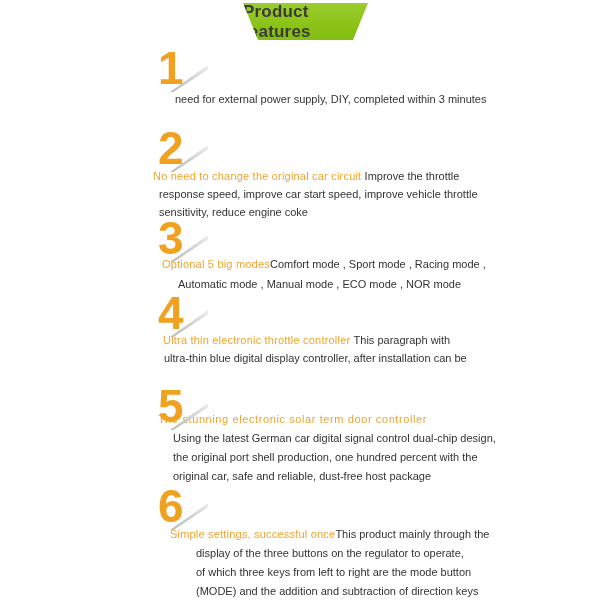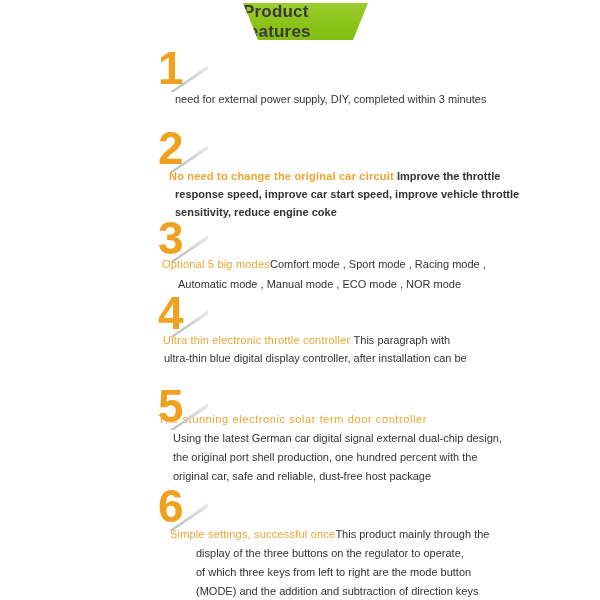--- a/index.html
+++ b/index.html
@@ -68,21 +68,21 @@
   .heading {
     color: #f0a42e;
     letter-spacing: 0.2px;
   }
   
   #f1 .numwrap { left: 158px; top: 45px; }
   #f1 .txt     { left: 175px; top: 90px;  line-height: 18px; }
   #f1 .first   { margin-left: -12px; }
 
   #f2 .numwrap { left: 158px; top: 125px; }
-  #f2 .txt     { left: 175px; top: 167px; line-height: 18px; font-weight: bold; }
+  #f2 .txt     { left: 159px; top: 167px; line-height: 18px; }
   #f2 .first   { margin-left: -6px; }
 
   #f3 .numwrap { left: 158px; top: 215px; }
   #f3 .txt     { left: 178px; top: 254px; line-height: 20px; }
   #f3 .first   { margin-left: -16px; }
 
   #f4 .numwrap { left: 158px; top: 290px; }
   #f4 .txt     { left: 164px; top: 331px; line-height: 18px; }
   #f4 .first   { margin-left: -1px; }
 
@@ -148,21 +148,21 @@
     </div>
   </div>
 
   <div class="feature" id="f5">
     <div class="numwrap">
       <span class="swoosh"></span>
       <span class="num">5</span>
     </div>
     <div class="txt">
       <span class="line first heading">The stunning electronic solar term door controller</span>
-      <span class="line">Using the latest German car digital signal external dual-chip design,</span>
+      <span class="line">Using the latest German car digital signal control dual-chip design,</span>
       <span class="line">the original port shell production, one hundred percent with the</span>
       <span class="line">original car, safe and reliable, dust-free host package</span>
     </div>
   </div>
 
   <div class="feature" id="f6">
     <div class="numwrap">
       <span class="swoosh"></span>
       <span class="num">6</span>
     </div>

